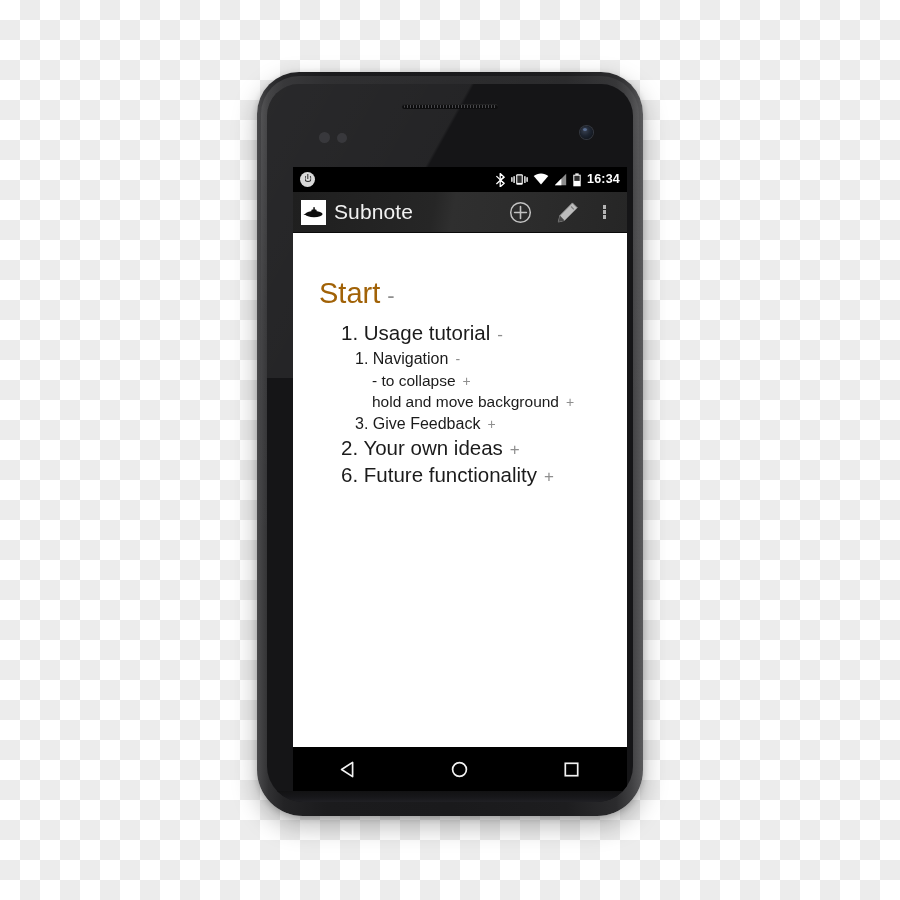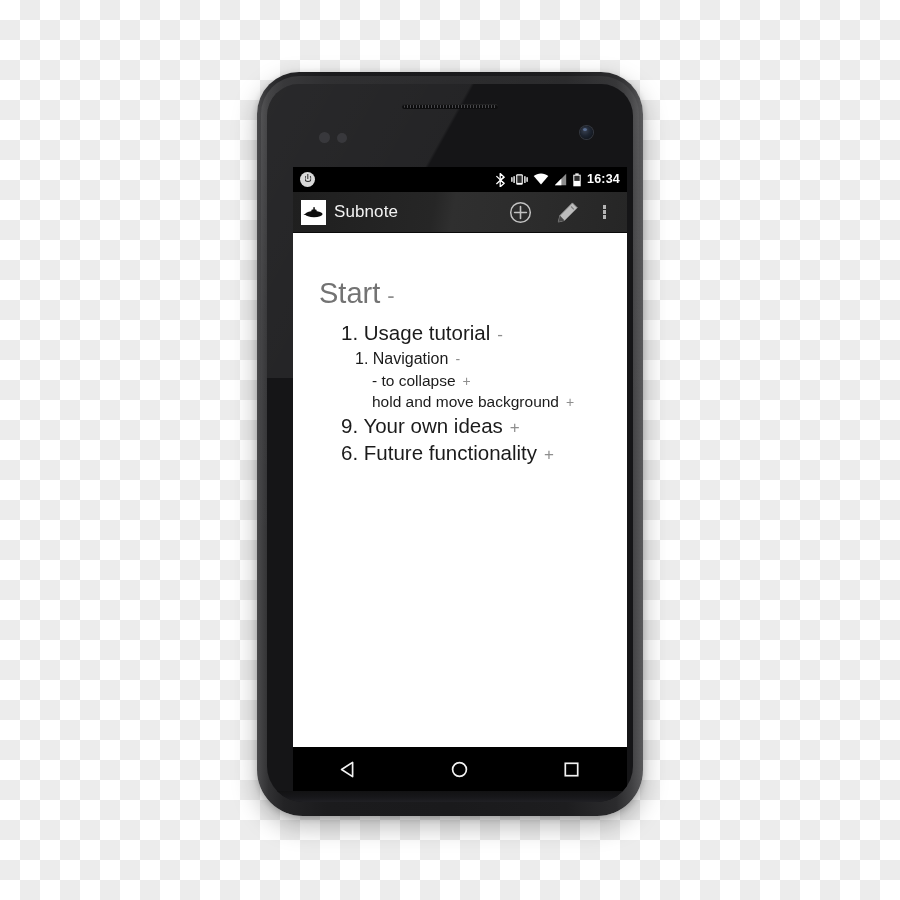--- a/index.html
+++ b/index.html
@@ -236,21 +236,21 @@
     height: 25px;
     background: #ffffff;
     flex: none;
     position: relative;
     display: flex;
     align-items: center;
     justify-content: center;
   }
   .app-title {
     color: #f2f2f2;
-    font-size: 17px;
+    font-size: 21px;
     margin-left: 8px;
     white-space: nowrap;
     letter-spacing: 0.1px;
   }
   .action-spacer { flex: 1 1 auto; }
 
   .ab-btn {
     flex: none;
     display: flex;
     align-items: center;
@@ -432,26 +432,27 @@
           <div class="ab-btn overflow">
             <span>
               <i class="dot"></i>
               <i class="dot"></i>
               <i class="dot"></i>
             </span>
           </div>
         </div>
 
         <div class="note" id="note-body">
-            <div class="node lvl-root"><span class="title" style="color: #737373;">Start</span><span class="marker" style="margin-left: 7px;">-</span></div>
+            <div class="node lvl-root"><span class="title" style="color: #a16207;">Start</span><span class="marker" style="margin-left: 7px;">-</span></div>
             <div class="node lvl-1"><span class="title">1. Usage tutorial</span><span class="marker" style="margin-left: 7px;">-</span></div>
             <div class="node lvl-2"><span class="title">1. Navigation</span><span class="marker" style="margin-left: 7px;">-</span></div>
             <div class="node lvl-3"><span class="title">- to collapse</span><span class="marker" style="margin-left: 7px;">+</span></div>
             <div class="node lvl-3"><span class="title">hold and move background</span><span class="marker" style="margin-left: 7px;">+</span></div>
-            <div class="node lvl-1"><span class="title">9. Your own ideas</span><span class="marker" style="margin-left: 7px;">+</span></div>
+            <div class="node lvl-2"><span class="title">3. Give Feedback</span><span class="marker" style="margin-left: 7px;">+</span></div>
+            <div class="node lvl-1"><span class="title">2. Your own ideas</span><span class="marker" style="margin-left: 7px;">+</span></div>
             <div class="node lvl-1"><span class="title">6. Future functionality</span><span class="marker" style="margin-left: 7px;">+</span></div>
           </div>
       </div>
 
       <div class="nav-bar">
         <div class="nav-btn">
           <svg width="19" height="19" viewBox="0 0 19 19">
             <path d="M13.6 2.4 L13.6 16.6 L2.6 9.5 Z" fill="none" stroke="#f2f2f2" stroke-width="1.7" stroke-linejoin="round"></path>
           </svg>
         </div>

